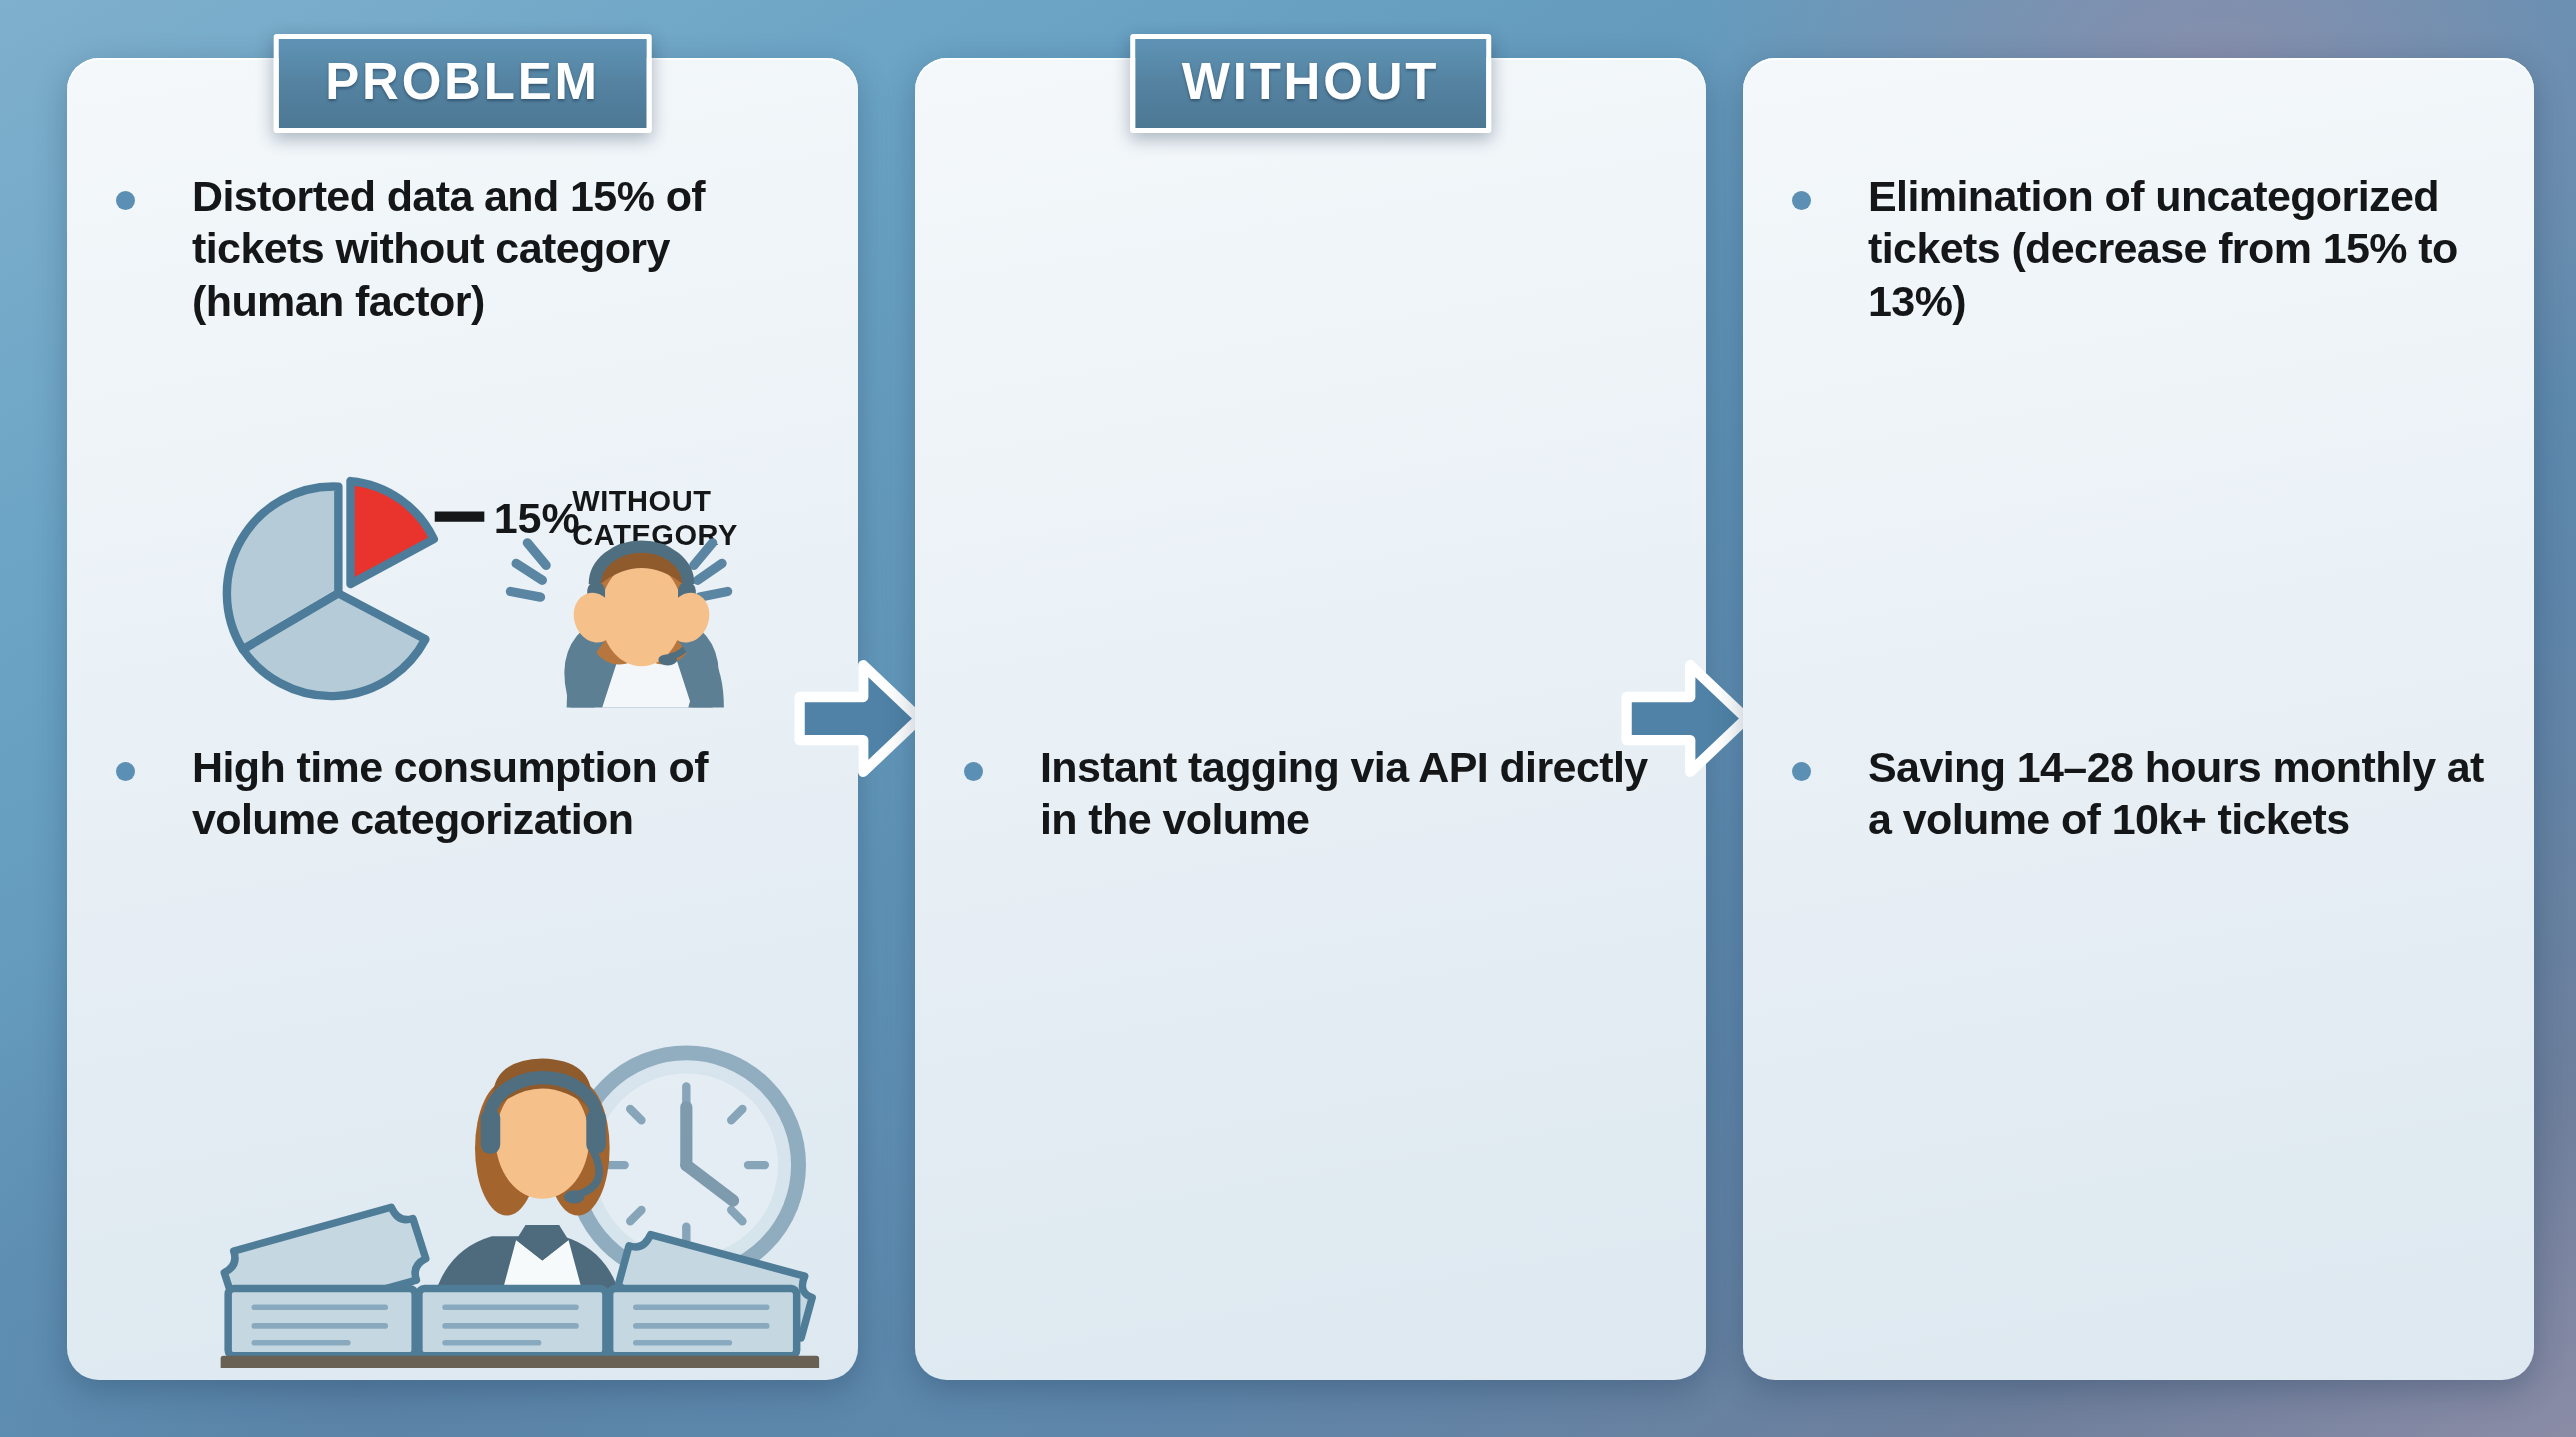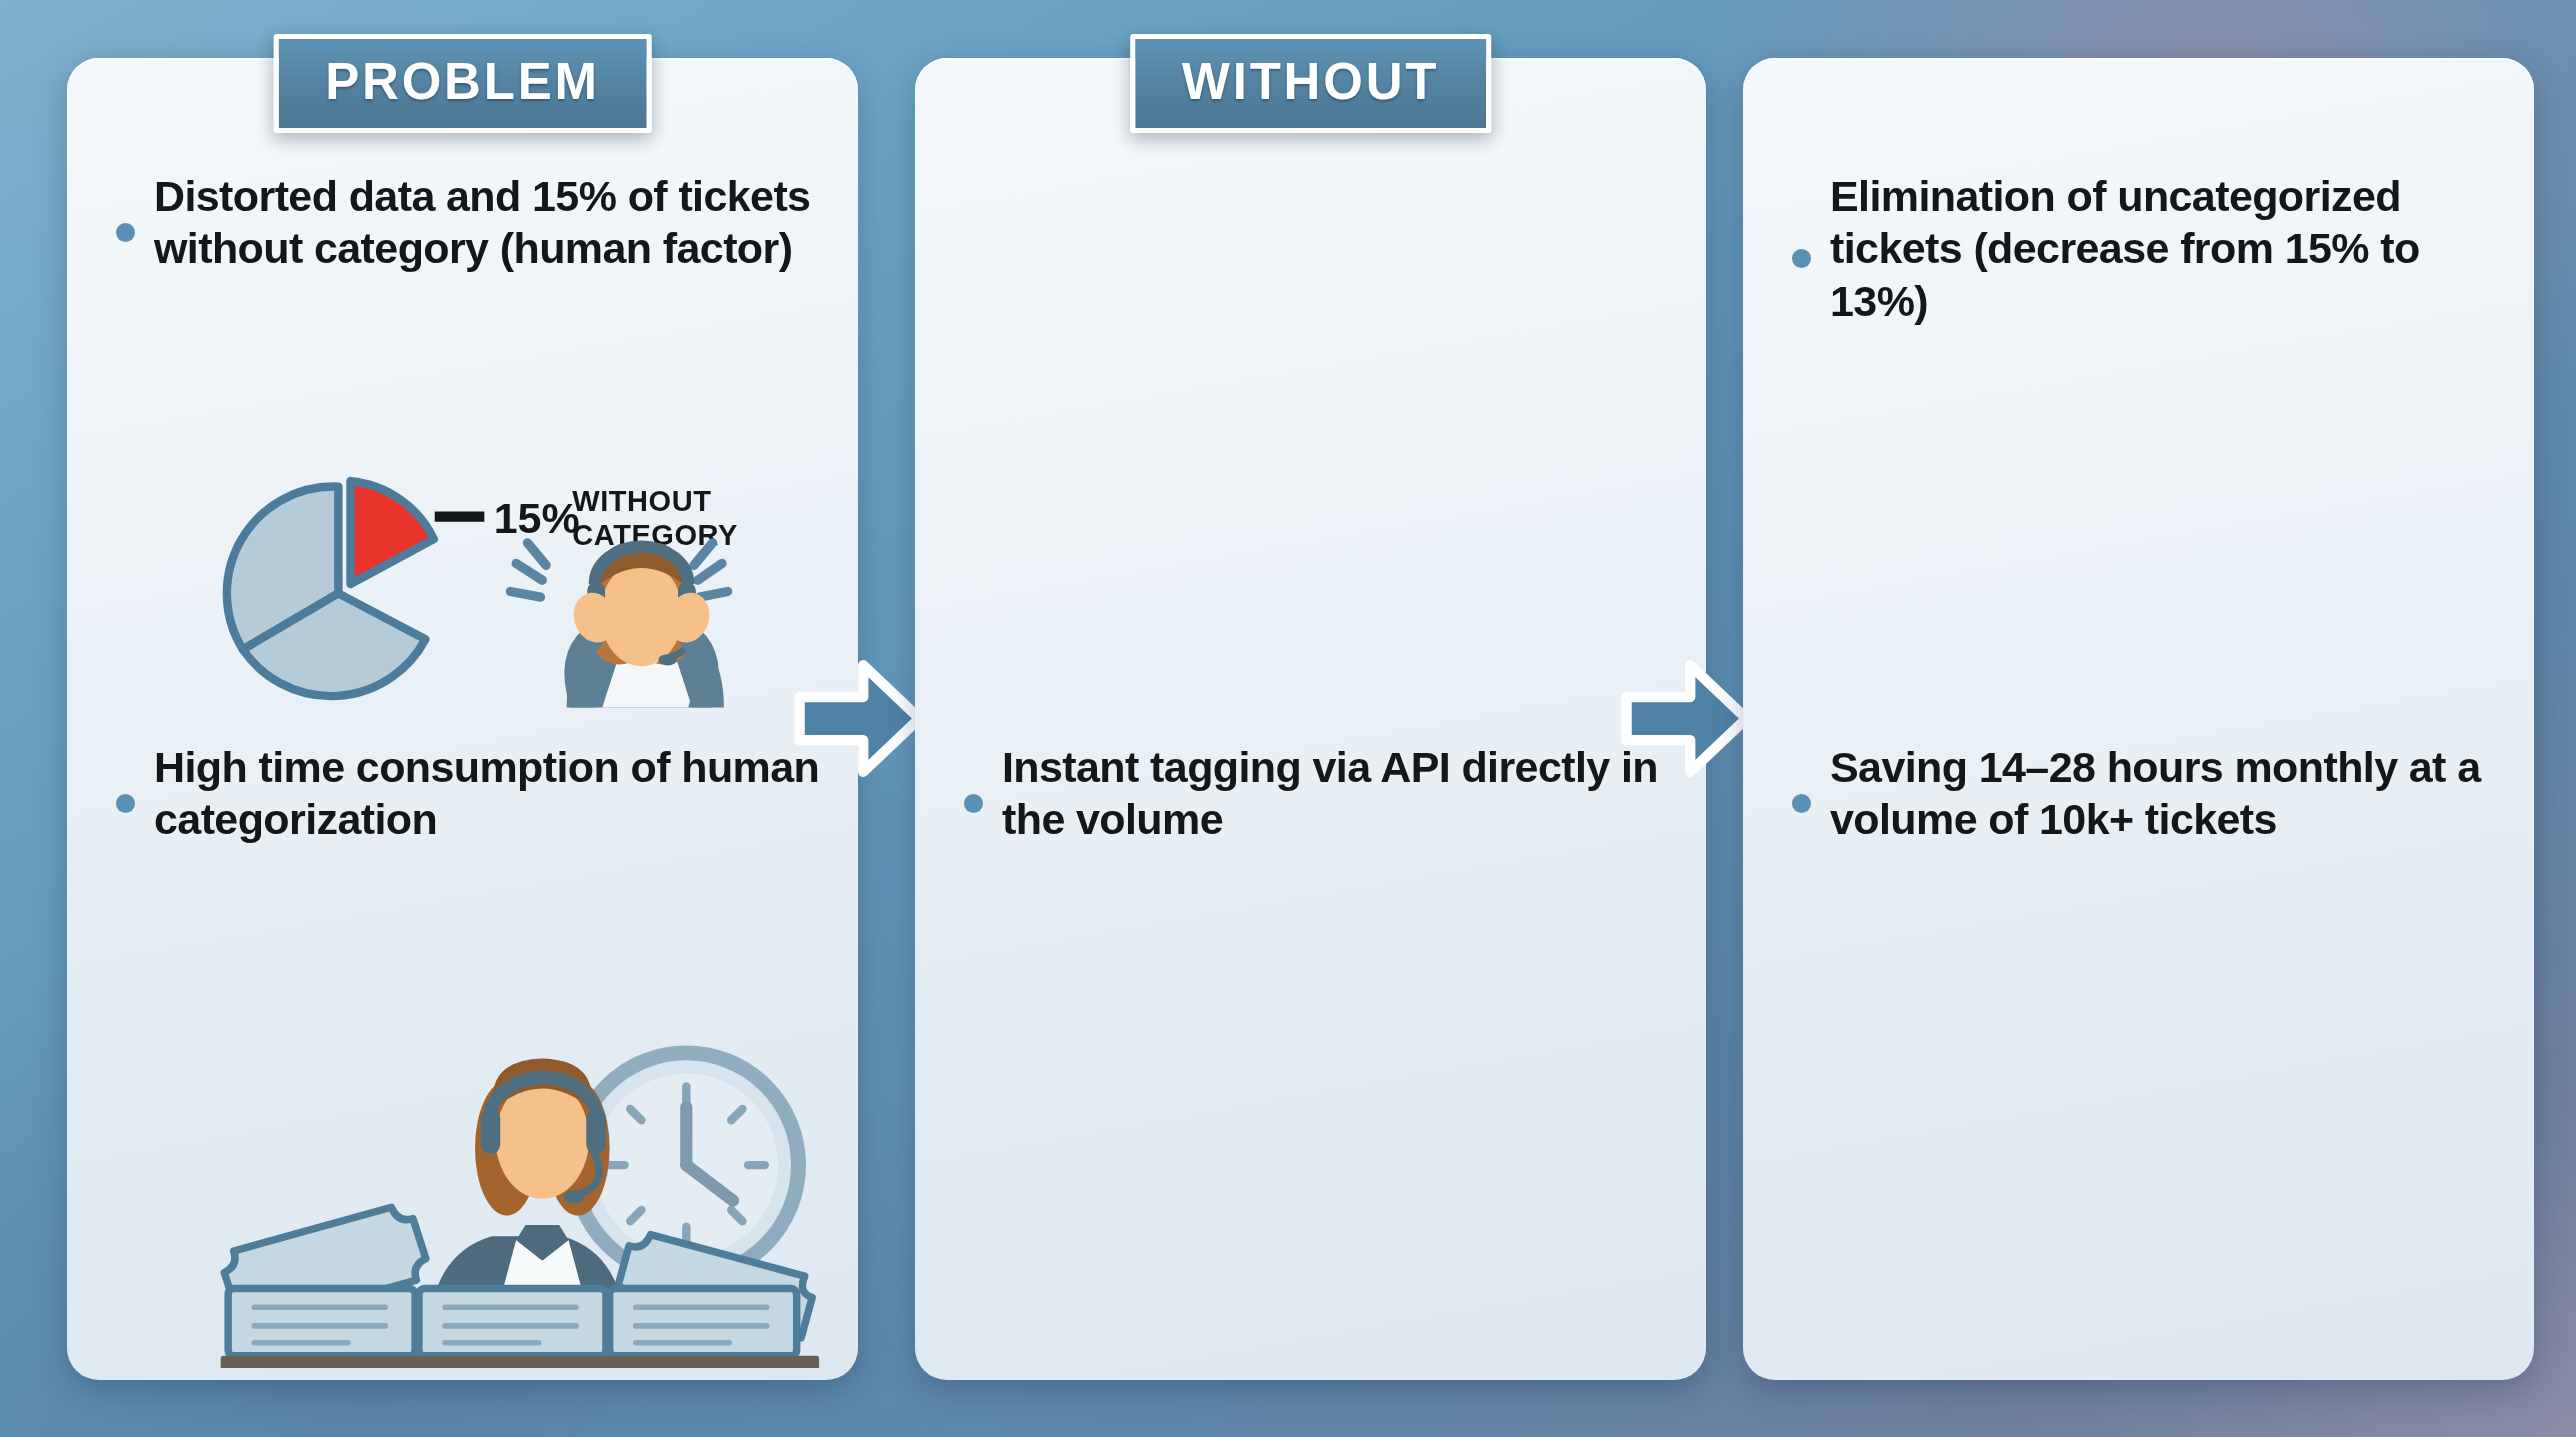--- a/index.html
+++ b/index.html
@@ -34,21 +34,21 @@
     border:5.6px solid #ffffff;
     box-shadow:0 5.6px 17px rgba(20,44,70,.33);
     color:#fff;
     font-size:51px; font-weight:bold; letter-spacing:2.8px;
     text-shadow:0 1.9px 2.8px rgba(18,40,64,.45);
     white-space:nowrap;
   }
 
   
   .bullets { position:absolute; left:49px; right:37px; top:112px; }
-  .bullet { display:flex; align-items:center; margin-bottom:9.4px; }
+  .bullet { display:flex; align-items:flex-start; margin-bottom:9.4px;gap:38px; }
   .dot {
     width:19px; height:19px; border-radius:50%;
     background:#5b8fb4; flex:0 0 auto; margin:20.6px 19px 0 0;
   }
   .btext {
     font-size:43px; line-height:1.22; color:#141618;
     font-family:"Liberation Sans", sans-serif; font-weight:600;
     letter-spacing:-0.6px;
   }
 
@@ -117,21 +117,21 @@
           <path d="M550 272 q18-56-14-84 l-22 14 q24 26 10 70z" fill="#5d7f93"></path>
           <ellipse cx="424" cy="176" rx="22" ry="27" fill="#f5c08a" transform="rotate(-18 424 176)"></ellipse>
           <ellipse cx="524" cy="176" rx="22" ry="27" fill="#f5c08a" transform="rotate(18 524 176)"></ellipse>
         </g>
       </svg>
     </div>
 
     <div class="bullets blk2">
       <div class="bullet">
         <span class="dot"></span>
-        <span class="btext">High time consumption of human categorization</span>
+        <span class="btext">High time consumption of volume categorization</span>
       </div>
     </div>
 
     <div class="art art-desk">
       <svg viewBox="0 0 680 385" width="637" height="360">
         <g opacity="0.55">
           <circle cx="512" cy="168" r="120" fill="#cfe0e9" stroke="#4f7c97" stroke-width="16"></circle>
           <circle cx="512" cy="168" r="98" fill="#e8f0f5"></circle>
           <g stroke="#3f6d8c" stroke-width="9" stroke-linecap="round">
             <line x1="512" y1="84" x2="512" y2="102"></line>

